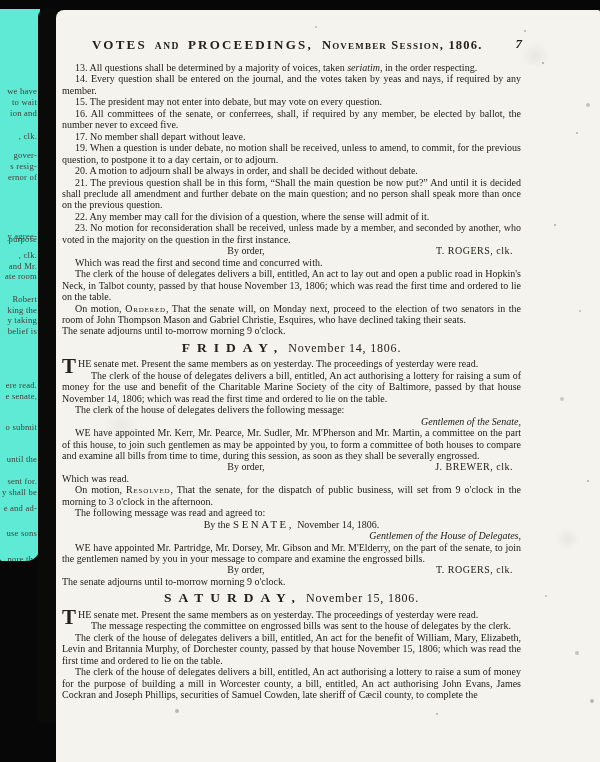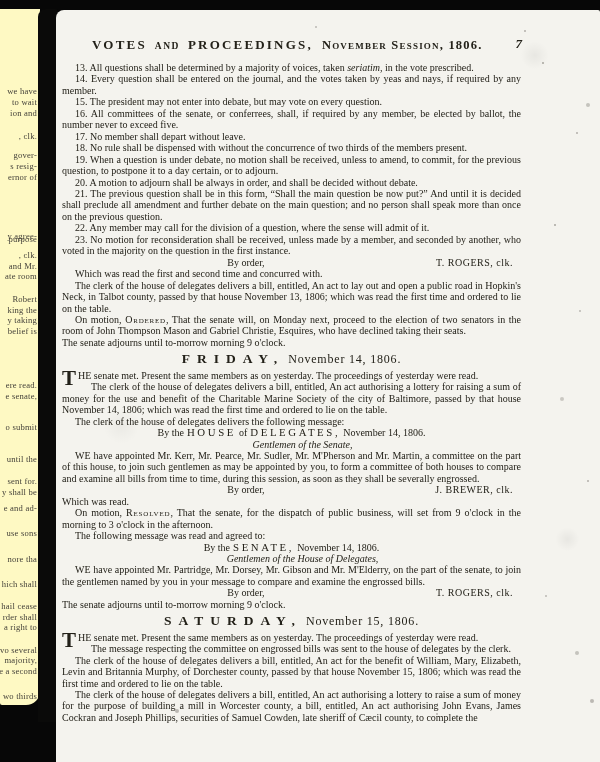--- a/index.html
+++ b/index.html
@@ -1,20 +1,20 @@
 <!DOCTYPE html>
 <html><head>
 <meta charset="utf-8">
 <style>
   html,body{margin:0;padding:0;}
   body{background:#101010;}
   .scan{position:relative;width:600px;height:762px;background:#070707;overflow:hidden;
         font-family:"Liberation Serif","DejaVu Serif",serif;}
   
-  .left-strip{position:absolute;left:0;top:9px;width:40px;height:696px;background:#fef9c3;
+  .left-strip{position:absolute;left:0;top:9px;width:40px;height:552px;background:#5eead4;
               overflow:hidden;border-radius:0 0 14px 2px;}
   .frag{position:absolute;right:3px;white-space:nowrap;font-size:8.6px;line-height:9px;
         color:#45423a;letter-spacing:.2px;}
   
   .gutter{position:absolute;left:38px;top:9px;width:20px;height:713px;background:#0a0a09;
           border-radius:8px 3px 0 0;}
   
   .page{position:absolute;left:56px;top:10px;width:544px;height:756px;background:#f4f3ee;
         color:#232119;overflow:hidden;border-radius:8px 2px 0 0;
         background-image:
@@ -31,21 +31,21 @@
       259px 16px 0 0 rgba(55,50,42,.3),120px 700px 0 1px rgba(55,50,42,.3),
       380px 703px 0 0 rgba(55,50,42,.35),535px 690px 0 1px rgba(55,50,42,.3);}
   .hdr{position:relative;padding:25px 0 0 36px;white-space:nowrap;}
   .t-big{font-size:13px;font-weight:700;letter-spacing:2.2px;}
   .t-and{font-size:9.5px;font-weight:700;letter-spacing:1.5px;margin:0 4px;}
   .t-sc{font-size:12.5px;font-weight:600;font-variant:small-caps;letter-spacing:1.2px;margin-left:5px;}
   .pagenum{position:absolute;top:26px;right:78px;font-size:13px;font-style:italic;font-weight:700;}
   .textcol{margin:9px 0 0 6px;width:459px;text-align:justify;font-size:10px;line-height:11.45px;}
   .para{text-indent:13px;margin:0;}
   .center{text-align:left;text-indent:0;margin:0;}
-  .salutation{font-style:italic;margin:0 0 0 22px;text-align:center;text-indent:0;}
+  .salutation{font-style:italic;margin:0 0 0 22px;text-align:right;text-indent:0;}
   .sigrow{display:flex;text-indent:0;margin:0;}
   .sig-by{margin-left:36%;}
   .sig-name{margin-left:auto;padding-right:8px;letter-spacing:.5px;}
   .dayhead{text-align:center;margin:5px 0 4px;text-indent:0;}
   .day{font-size:13.5px;font-weight:600;letter-spacing:7px;text-align:right;}
   .ddate{font-size:12px;letter-spacing:.8px;margin-left:4px;}
   .byline{text-align:center;text-indent:0;margin:0;}
   .lscaps{font-size:10.8px;letter-spacing:2.6px;margin:0 3px;}
   .sc{font-variant:small-caps;letter-spacing:.8px;margin-top:32px;}
   .dropcap{float:left;font-size:21px;line-height:17.5px;font-weight:600;padding-right:2px;}
@@ -101,26 +101,25 @@
     <div class="hdr">
       <span class="t-big">VOTES</span>
       <span class="t-and">AND</span>
       <span class="t-big">PROCEEDINGS,</span>
       <span class="t-sc">November Session, 1806.</span>
     </div>
     <div class="pagenum">7</div>
 
     <div class="textcol">
 
-      <p class="para"><span>13.</span> <span>All questions shall be determined by a majority of voices, taken </span><em>seriatim</em><span>, in the vote prescribed.</span></p>
+      <p class="para"><span>13.</span> <span>All questions shall be determined by a majority of voices, taken </span><em>seriatim</em><span>, in the order respecting.</span></p>
       <p class="para"><span>14.</span> <span>Every question shall be entered on the journal, and the votes taken by yeas and nays, if required by any member.</span></p>
       <p class="para"><span>15.</span> <span>The president may not enter into debate, but may vote on every question.</span></p>
       <p class="para"><span>16.</span> <span>All committees of the senate, or conferrees, shall, if required by any member, be elected by ballot, the number never to exceed five.</span></p>
       <p class="para"><span>17.</span> <span>No member shall depart without leave.</span></p>
-      <p class="para"><span>18.</span> <span>No rule shall be dispensed with without the concurrence of two thirds of the members present.</span></p>
       <p class="para"><span>19.</span> <span>When a question is under debate, no motion shall be received, unless to amend, to commit, for the previous question, to postpone it to a day certain, or to adjourn.</span></p>
       <p class="para"><span>20.</span> <span>A motion to adjourn shall be always in order, and shall be decided without debate.</span></p>
       <p class="para"><span>21.</span> <span>The previous question shall be in this form, “Shall the main question be now put?” And until it is decided shall preclude all amendment and further debate on the main question; and no person shall speak more than once on the previous question.</span></p>
       <p class="para"><span>22.</span> <span>Any member may call for the division of a question, where the sense will admit of it.</span></p>
       <p class="para"><span>23.</span> <span>No motion for reconsideration shall be received, unless made by a member, and seconded by another, who voted in the majority on the question in the first instance.</span></p>
 
       <p class="sigrow">
           <span class="sig-by">By order,</span>
           <span class="sig-name">T. ROGERS, clk.</span>
         </p>
@@ -129,21 +128,20 @@
       <p class="para">The clerk of the house of delegates delivers a bill, entitled, An act to lay out and open a public road in Hopkin's Neck, in Talbot county, passed by that house November 13, 1806; which was read the first time and ordered to lie on the table.</p>
       <p class="para"><span>On motion, </span><span class="sc">Ordered</span><span>, That the senate will, on Monday next, proceed to the election of two senators in the room of John Thompson Mason and Gabriel Christie, Esquires, who have declined taking their seats.</span></p>
       <p class="center">The senate adjourns until to-morrow morning 9 o'clock.</p>
 
       <p class="dayhead"><span class="day">FRIDAY,</span><span class="ddate">November 14, 1806.</span></p>
 
       <p class="para" style="text-indent:0"><span class="dropcap">T</span><span>HE senate met.  Present the same members as on yesterday.  The proceedings of yesterday were read.</span></p>
       <p class="para">The clerk of the house of delegates delivers a bill, entitled, An act authorising a lottery for raising a sum of money for the use and benefit of the Charitable Marine Society of the city of Baltimore, passed by that house November 14, 1806; which was read the first time and ordered to lie on the table.</p>
       <p class="para">The clerk of the house of delegates delivers the following message:</p>
 
-      <p class="byline"><span>By the</span><span class="lscaps">HOUSE</span><span>of</span><span class="lscaps">DELEGATES,</span><span>November 14, 1806.</span></p>
 
       <p class="salutation">Gentlemen of the Senate,</p>
       <p class="para">WE have appointed Mr. Kerr, Mr. Pearce, Mr. Sudler, Mr. M'Pherson and Mr. Martin, a committee on the part of this house, to join such gentlemen as may be appointed by you, to form a committee of both houses to compare and examine all bills from time to time, during this session, as soon as they shall be severally engrossed.</p>
 
       <p class="sigrow">
           <span class="sig-by">By order,</span>
           <span class="sig-name">J. BREWER, clk.</span>
         </p>
 
       <p class="para" style="text-indent:0">Which was read.</p>

